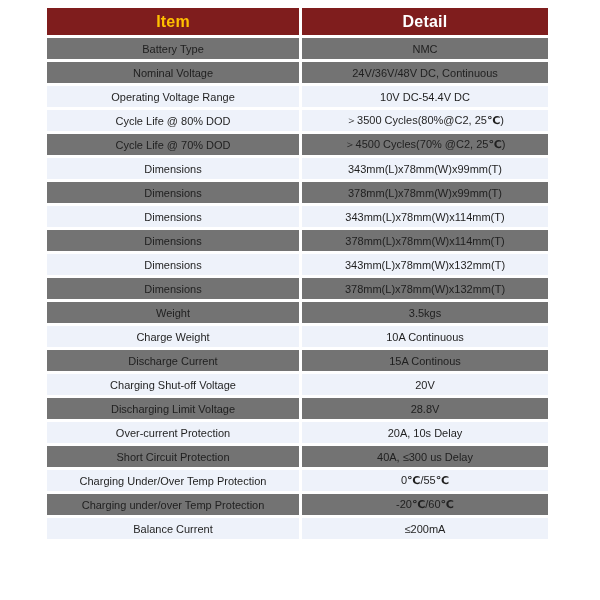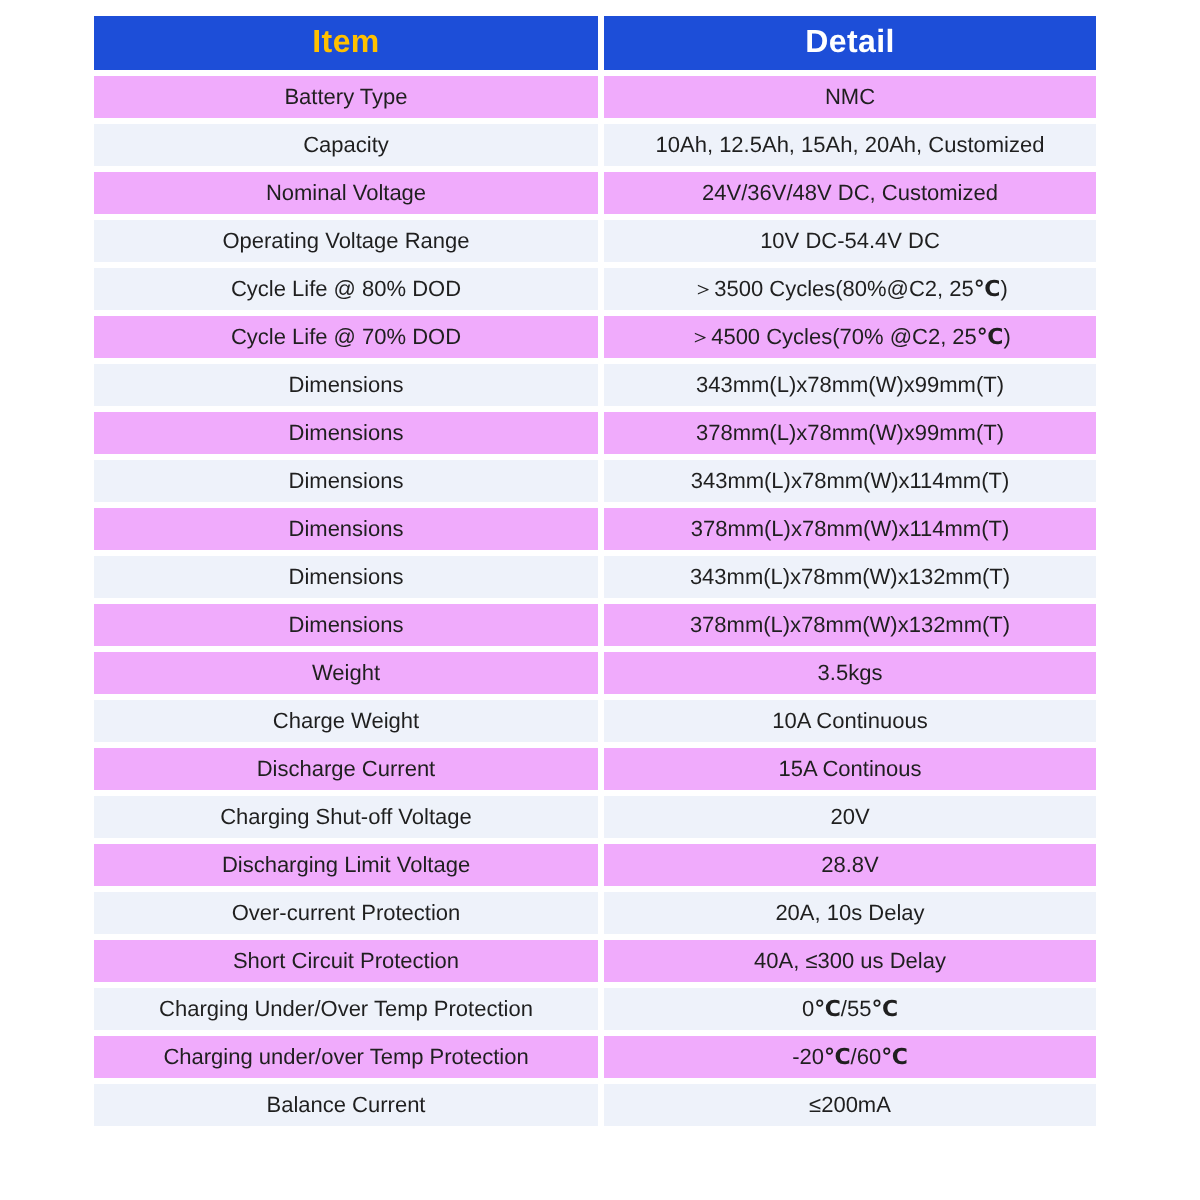--- a/index.html
+++ b/index.html
@@ -12,40 +12,40 @@
   }
   table.spec{
     position:absolute;
     left:44px;top:5px;
     width:507px;
     border-collapse:separate;
     border-spacing:3px;
     table-layout:fixed;
   }
   th.hdr{
-    background:#1d4ed8;
+    background:#7f1d1d;
     height:25px;
     font-size:16px;
     font-weight:bold;
     text-align:center;
     vertical-align:middle;
     letter-spacing:0.2px;
   }
   th.hdr-item{color:#ffc000;}
   th.hdr-detail{color:#ffffff;margin-left:48px;}
   td.cell{
     height:19px;
     font-size:11px;
     color:#1f1f1f;
     text-align:center;
     vertical-align:middle;
     white-space:nowrap;
     overflow:hidden;
   }
-  tr.odd td{background:#f0abfc;}
+  tr.odd td{background:#737373;}
   tr.even td{background:#eef2fa;}
   .deg{font-weight:bold;}
   col.c1{width:252px;}
   col.c2{width:246px;}
 </style>
 </head>
 <body>
 
 <table class="spec">
   <colgroup>
@@ -56,27 +56,23 @@
     <tr>
       <th class="hdr hdr-item">Item</th>
       <th class="hdr hdr-detail">Detail</th>
     </tr>
   </thead>
   <tbody id="spec-body">
       <tr class="odd">
         <td class="cell">Battery Type</td>
         <td class="cell">NMC</td>
       </tr>
-      <tr class="even">
-        <td class="cell">Capacity</td>
-        <td class="cell">10Ah, 12.5Ah, 15Ah, 20Ah, Customized</td>
-      </tr>
       <tr class="odd">
         <td class="cell">Nominal Voltage</td>
-        <td class="cell">24V/36V/48V DC, Customized</td>
+        <td class="cell">24V/36V/48V DC, Continuous</td>
       </tr>
       <tr class="even">
         <td class="cell">Operating Voltage Range</td>
         <td class="cell">10V DC-54.4V DC</td>
       </tr>
       <tr class="even">
         <td class="cell">Cycle Life @ 80% DOD</td>
         <td class="cell">＞3500 Cycles(80%@C2, 25<span class="deg">℃</span>)</td>
       </tr>
       <tr class="odd">

